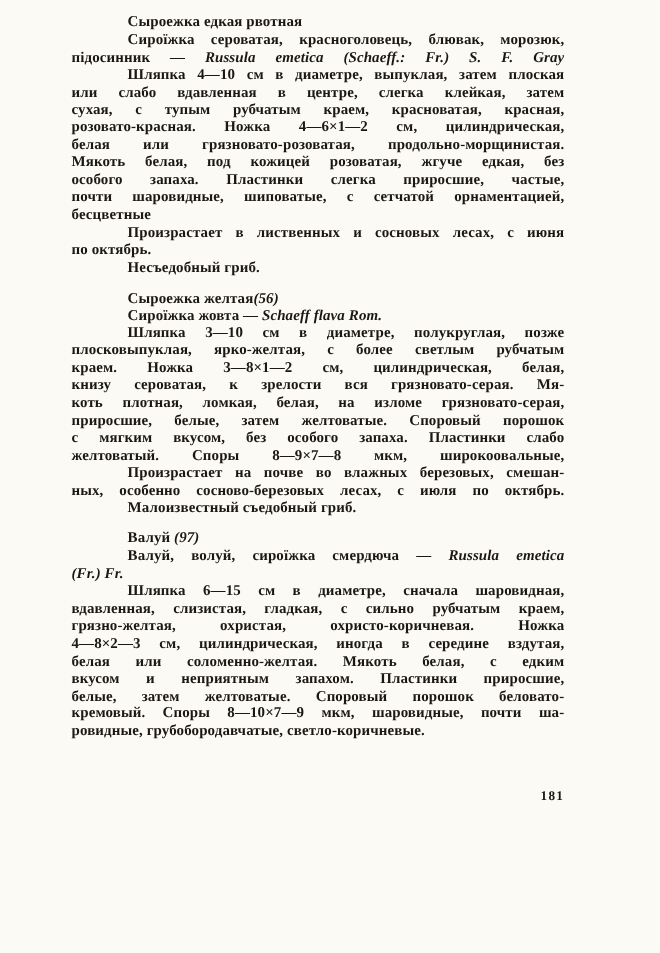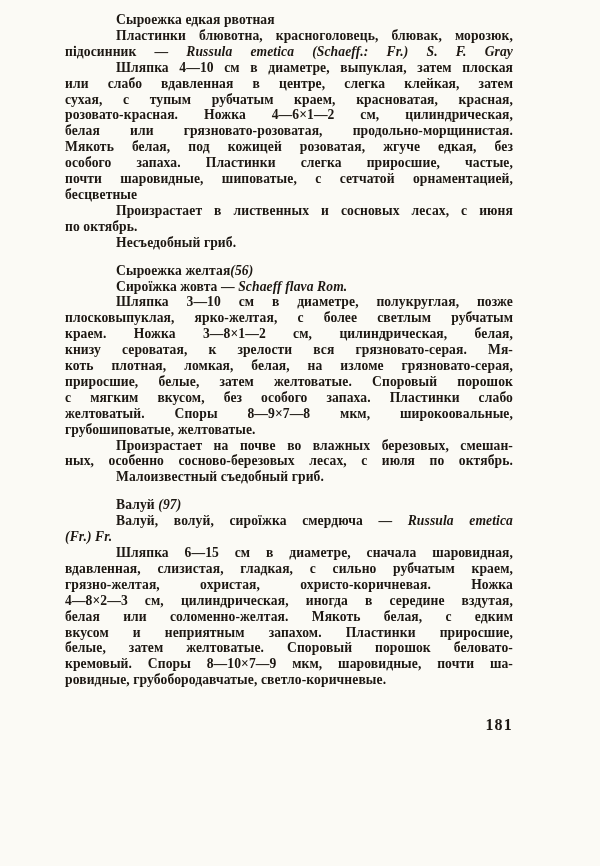--- a/index.html
+++ b/index.html
@@ -43,33 +43,33 @@
   }
   .i {
     font-style: italic;
   }
   .page-number {
     position: absolute;
     top: 716px;
     left: 65px;
     width: 448px;
     text-align: right;
-    font-size: 16px;
+    font-size: 12px;
     letter-spacing: 1.2px;
     font-weight: 700;
   }
 </style>
 </head>
 <body>
 
 <div class="page">
   <div class="text-block">
       <section class="section">
         <div class="line ind"><span>Сыроежка едкая рвотная</span></div>
-        <div class="line j ind"><span>Пластинки блювотна, красноголовець, блювак, морозюк,</span></div>
+        <div class="line j ind"><span>Сироїжка сероватая, красноголовець, блювак, морозюк,</span></div>
         <div class="line j"><span>підосинник — </span><span class="i">Russula emetica (Schaeff.: Fr.) S. F. Gray</span></div>
         <div class="line j ind"><span>Шляпка 4—10 см в диаметре, выпуклая, затем плоская</span></div>
         <div class="line j"><span>или слабо вдавленная в центре, слегка клейкая, затем</span></div>
         <div class="line j"><span>сухая, с тупым рубчатым краем, красноватая, красная,</span></div>
         <div class="line j"><span>розовато-красная. Ножка 4—6×1—2 см, цилиндрическая,</span></div>
         <div class="line j"><span>белая или грязновато-розоватая, продольно-морщинистая.</span></div>
         <div class="line j"><span>Мякоть белая, под кожицей розоватая, жгуче едкая, без</span></div>
         <div class="line j"><span>особого запаха. Пластинки слегка приросшие, частые,</span></div>
         <div class="line j"><span>почти шаровидные, шиповатые, с сетчатой орнаментацией,</span></div>
         <div class="line"><span>бесцветные</span></div>
@@ -81,21 +81,20 @@
         <div class="line ind"><span>Сыроежка желтая</span><span class="i">(56)</span></div>
         <div class="line ind"><span>Сироїжка жовта — </span><span class="i">Schaeff flava Rom.</span></div>
         <div class="line j ind"><span>Шляпка 3—10 см в диаметре, полукруглая, позже</span></div>
         <div class="line j"><span>плосковыпуклая, ярко-желтая, с более светлым рубчатым</span></div>
         <div class="line j"><span>краем. Ножка 3—8×1—2 см, цилиндрическая, белая,</span></div>
         <div class="line j"><span>книзу сероватая, к зрелости вся грязновато-серая. Мя-</span></div>
         <div class="line j"><span>коть плотная, ломкая, белая, на изломе грязновато-серая,</span></div>
         <div class="line j"><span>приросшие, белые, затем желтоватые. Споровый порошок</span></div>
         <div class="line j"><span>с мягким вкусом, без особого запаха. Пластинки слабо</span></div>
         <div class="line j"><span>желтоватый. Споры 8—9×7—8 мкм, широкоовальные,</span></div>
-        <div class="line"><span>грубошиповатые, желтоватые.</span></div>
         <div class="line j ind"><span>Произрастает на почве во влажных березовых, смешан-</span></div>
         <div class="line j"><span>ных, особенно сосново-березовых лесах, с июля по октябрь.</span></div>
         <div class="line ind"><span>Малоизвестный съедобный гриб.</span></div>
       </section>
       <section class="section">
         <div class="line ind"><span>Валуй </span><span class="i">(97)</span></div>
         <div class="line j ind"><span>Валуй, волуй, сироїжка смердюча — </span><span class="i">Russula emetica</span></div>
         <div class="line"><span class="i">(Fr.) Fr.</span></div>
         <div class="line j ind"><span>Шляпка 6—15 см в диаметре, сначала шаровидная,</span></div>
         <div class="line j"><span>вдавленная, слизистая, гладкая, с сильно рубчатым краем,</span></div>

